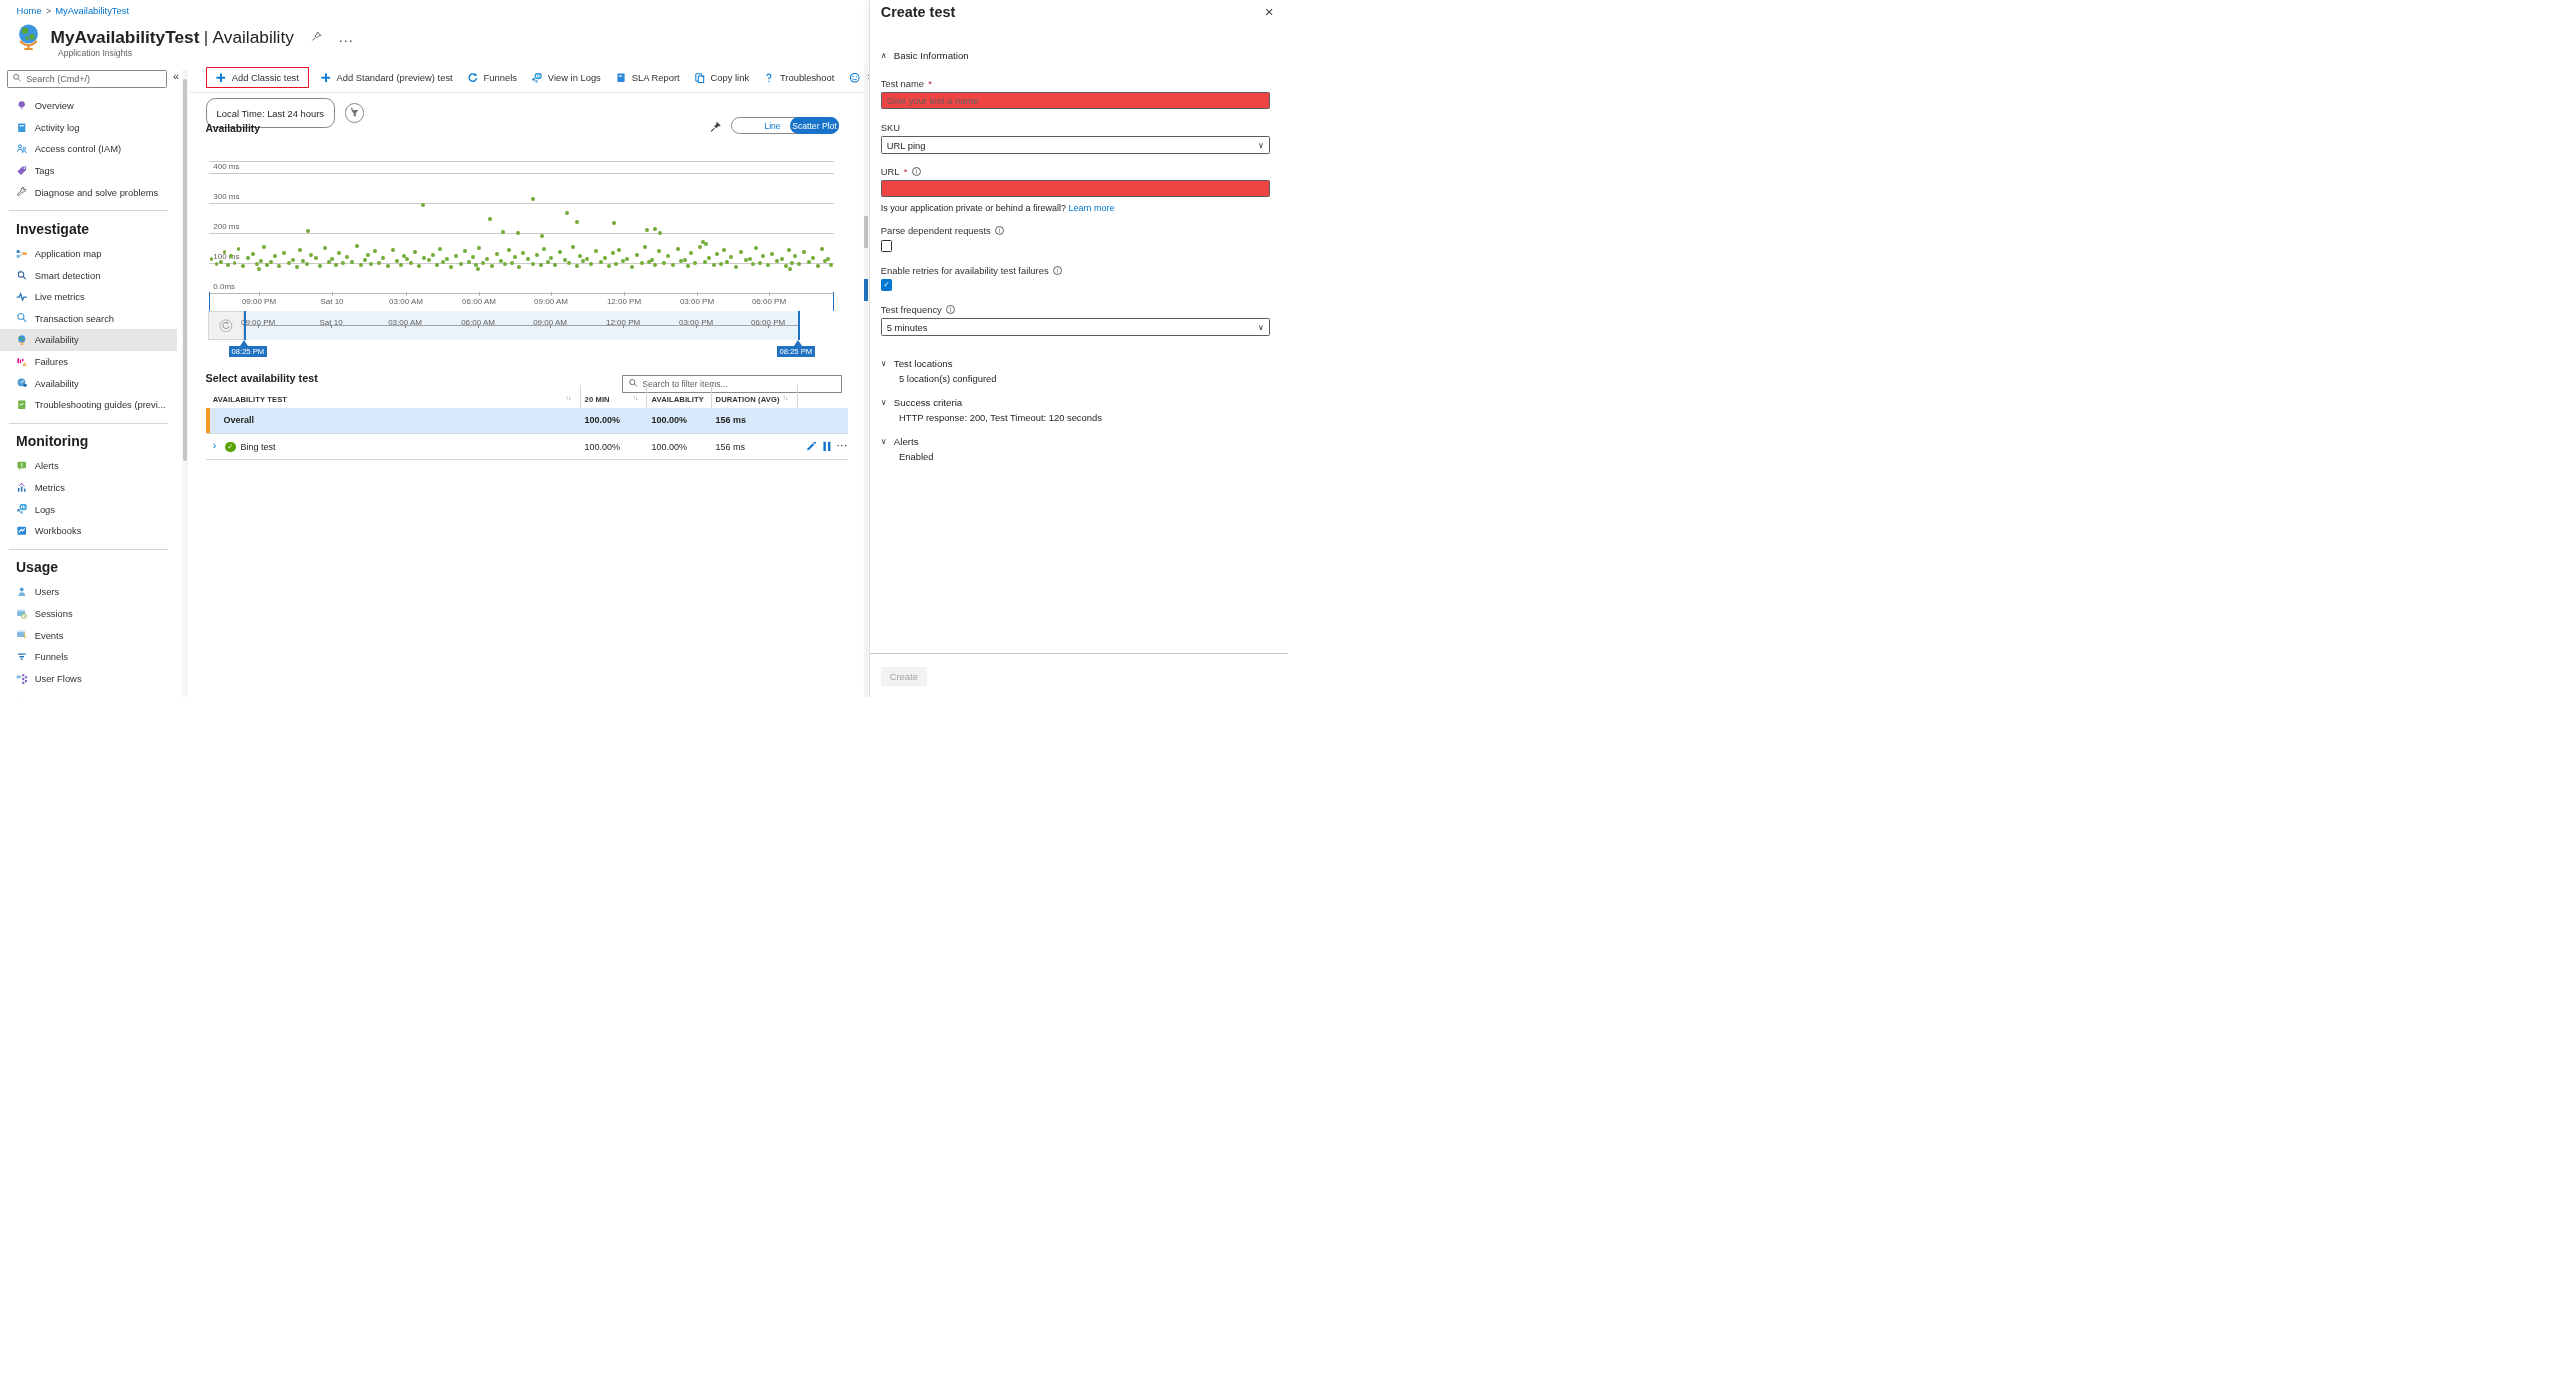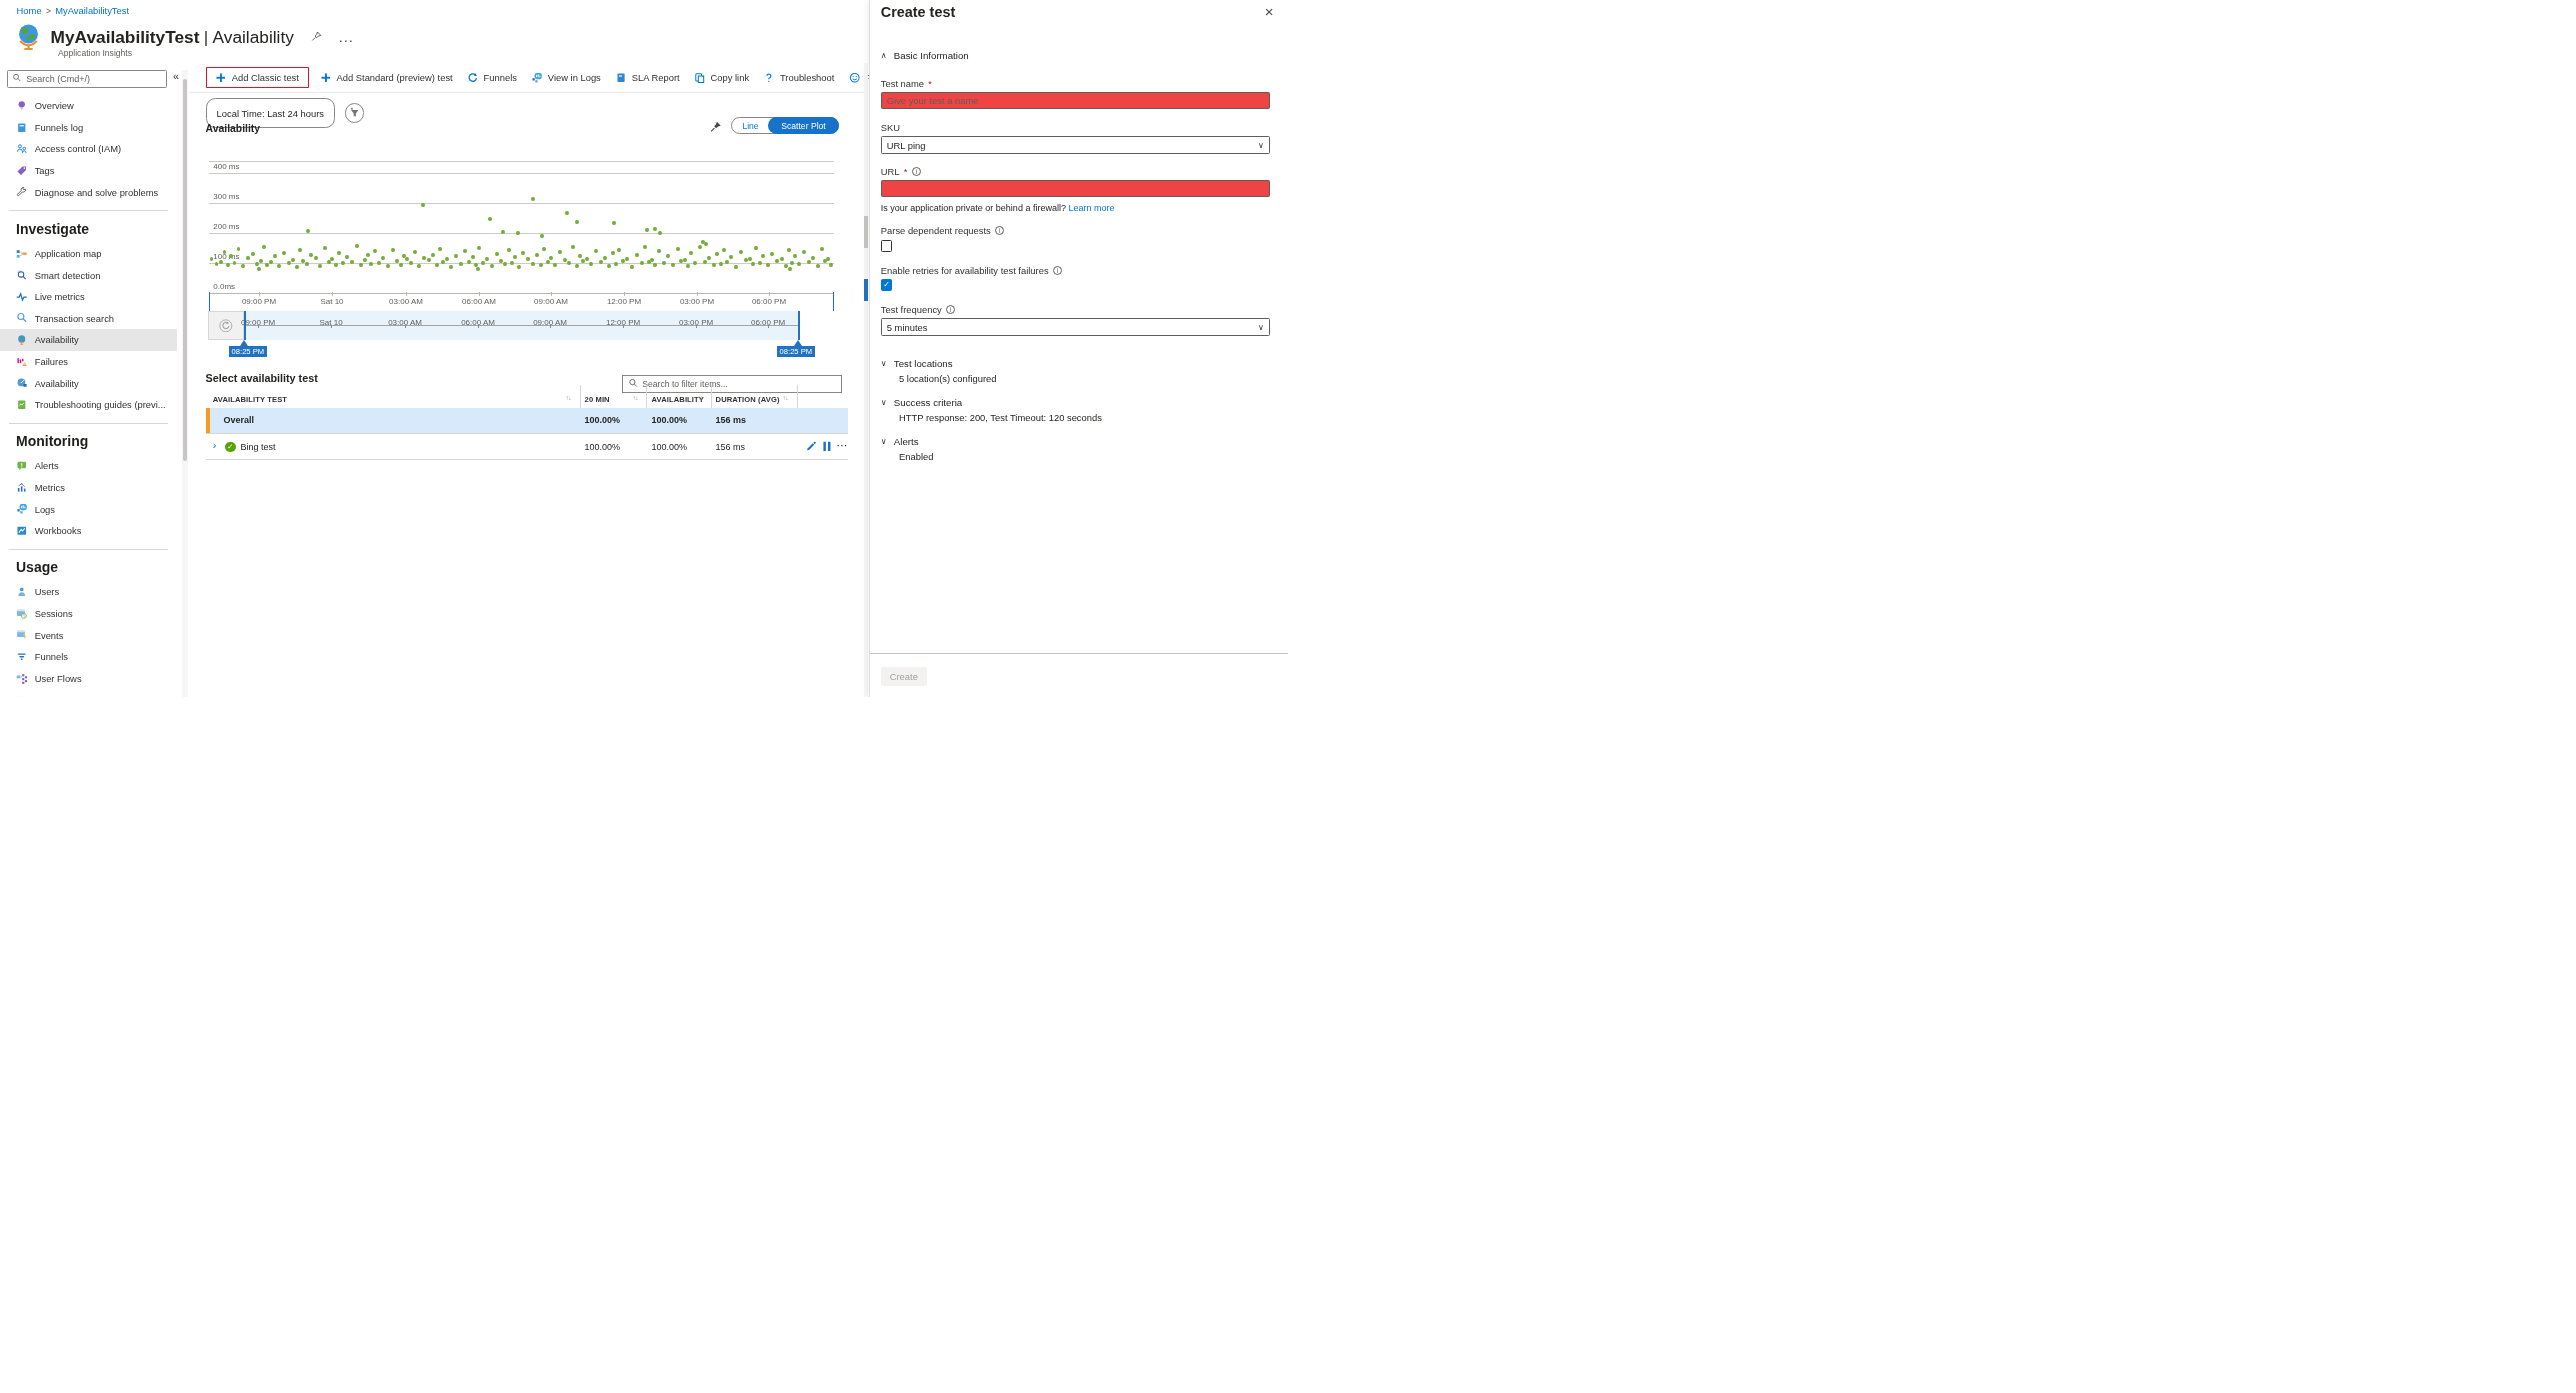--- a/index.html
+++ b/index.html
@@ -44,21 +44,21 @@
   .tb-btn.highlight { border:1.4px solid #e81123; border-radius:0.7px; padding:3.6px 8.6px; margin-right:4.3px; }
   .chev { font-size:7.2px; color:#323130; margin-left:1.4px; }
   #toolbar-divider { position:absolute; left:0; top:29px; width:677px; height:0.7px; background:#eaeaea; }
   #filter-row { position:absolute; left:16.6px; top:35px; display:flex; align-items:center; gap:10px; }
   #time-pill { border:0.7px solid #8a8886; border-radius:9.4px; height:18px; display:flex; align-items:center; padding:14px 10px; font-size:9.4px; color:#201f1e; cursor:pointer; }
   #add-filter { width:19.4px; height:19.4px; border:0.7px solid #8a8886; border-radius:50%; display:flex; align-items:center; justify-content:center; cursor:pointer; }
 
   #chart-title { position:absolute; left:16.6px; top:60px; font-size:10.4px; font-weight:700; color:#252423; }
   #chart-pin { position:absolute; left:521px; top:58px; cursor:pointer; }
   #toggle { position:absolute; left:542px; top:54px; width:108px; height:17.3px; border:0.7px solid #8a8886; border-radius:9.4px; display:flex; align-items:center; background:#fff; }
-  #toggle .t-line { flex:0 0 37px; text-align:center; font-size:8.6px; color:#0078d4; cursor:pointer; }
+  #toggle .t-line { flex:0 0 37px; text-align:center; font-size:8.6px; color:#0078d4; cursor:pointer;margin-left:22px; }
   #toggle .t-scatter { flex:1; height:17.3px; margin:-0.7px; border-radius:9.4px; background:#1673c9; color:#fff; font-size:8.6px; display:flex; align-items:center; justify-content:center; cursor:pointer; }
 
   
   #plot { position:absolute; left:20px; top:98px; width:625px; height:132px; }
   .gridline { position:absolute; left:0; width:625px; height:0.7px; background:#cbcac8; }
   .ylab { position:absolute; left:4.3px; font-size:8px; color:#605e5c; }
   .pt { position:absolute; width:3.6px; height:4.3px; border-radius:50%; }
   #axis-band { position:absolute; left:20px; top:229px; width:625px; height:18.7px; border-left:1.4px solid #2173c2; border-right:1.4px solid #2173c2; }
   .tickmark { position:absolute; top:0; width:0.7px; height:3.6px; background:#b9b7b5; }
   .ticklab { position:absolute; top:5px; font-size:8px; color:#605e5c; transform:translateX(-50%); white-space:nowrap; }
@@ -167,21 +167,21 @@
               <rect x="6.4" y="10" width="3.2" height="2" fill="#b8aee0"></rect>
               <rect x="6.9" y="12.4" width="2.2" height="1.2" fill="#c9c2e8"></rect>
             </svg></span>
           <span>Overview</span>
         </div>
         <div class="side-item">
           <span class="ic"><svg width="11.5" height="11.5" viewBox="0 0 16 16">
               <rect x="3" y="2" width="10" height="12" rx="1" fill="#3a96dd"></rect>
               <rect x="5" y="4.5" width="6" height="1.6" fill="#fff"></rect>
             </svg></span>
-          <span>Funnels log</span>
+          <span>Activity log</span>
         </div>
         <div class="side-item">
           <span class="ic"><svg width="11.5" height="11.5" viewBox="0 0 16 16">
               <circle cx="5.5" cy="4.6" r="2.1" fill="none" stroke="#0078d4" stroke-width="1.2"></circle>
               <path d="M2 12 Q2 8.5 5.5 8.5 Q9 8.5 9 12" fill="none" stroke="#0078d4" stroke-width="1.2"></path>
               <circle cx="11.5" cy="7.6" r="1.8" fill="none" stroke="#0078d4" stroke-width="1.2"></circle>
               <path d="M9 14 Q9 10.8 11.5 10.8 Q14 10.8 14 14" fill="none" stroke="#0078d4" stroke-width="1.2"></path>
             </svg></span>
           <span>Access control (IAM)</span>
         </div>

